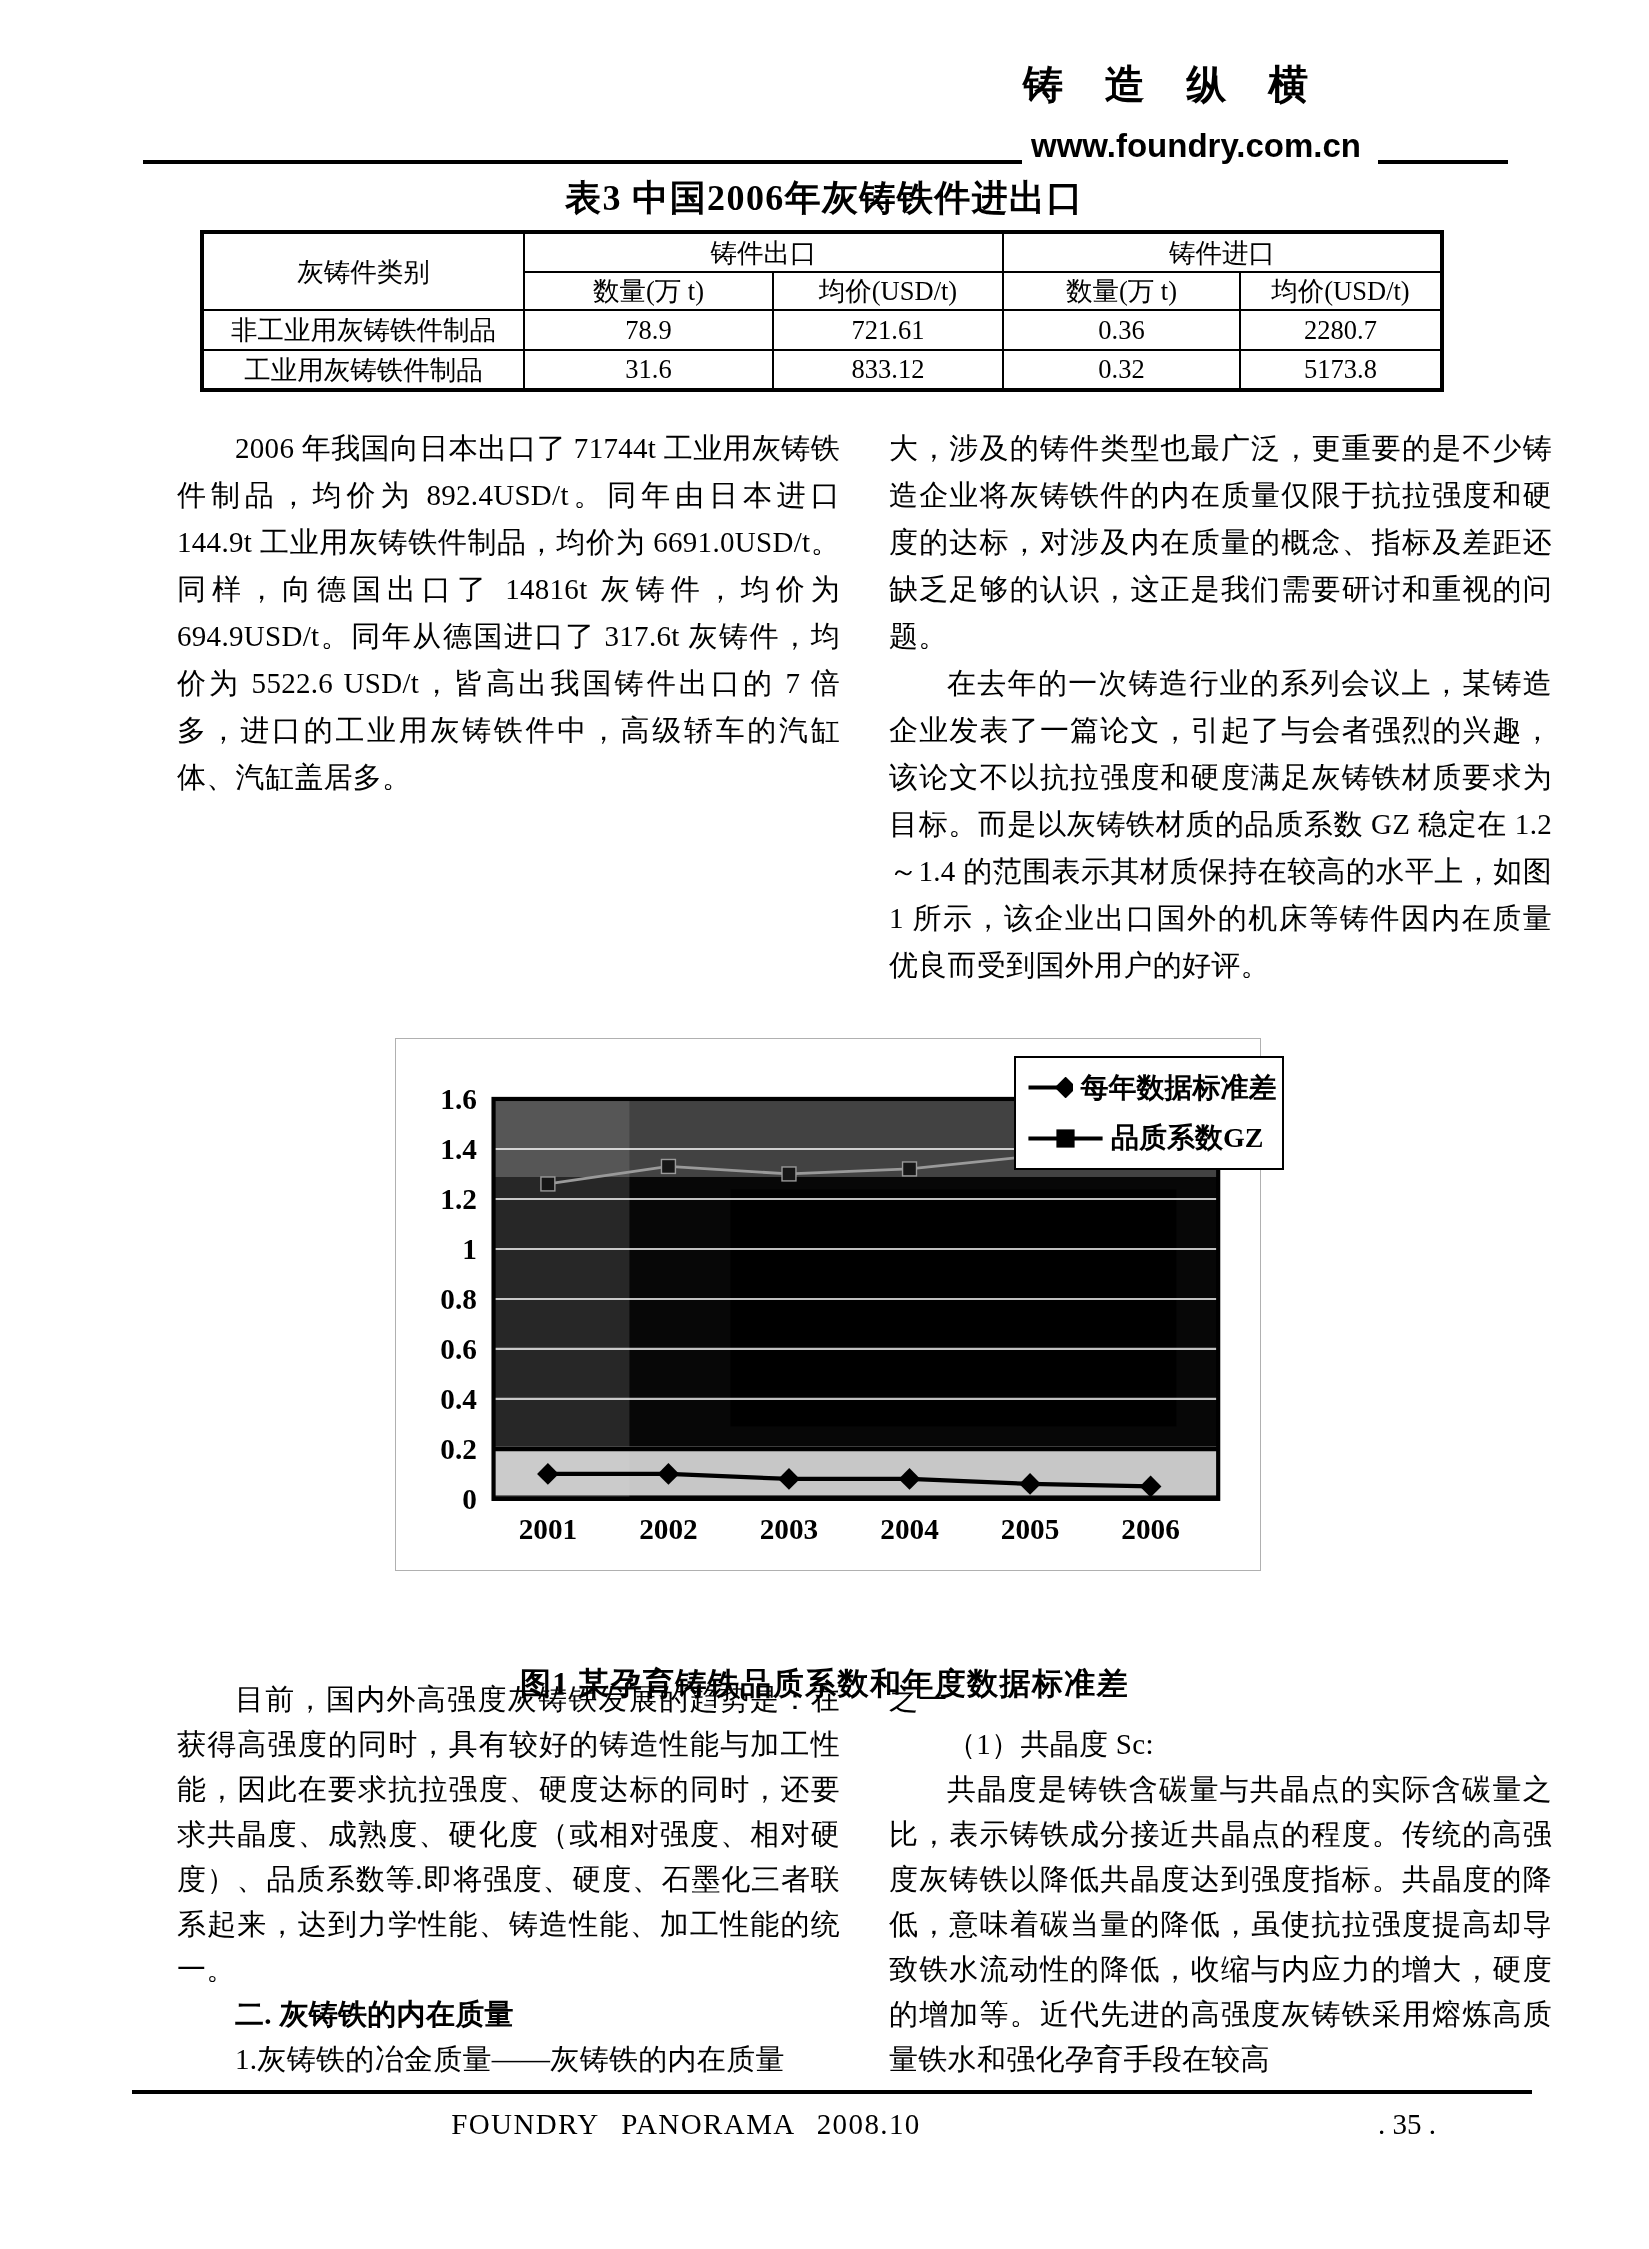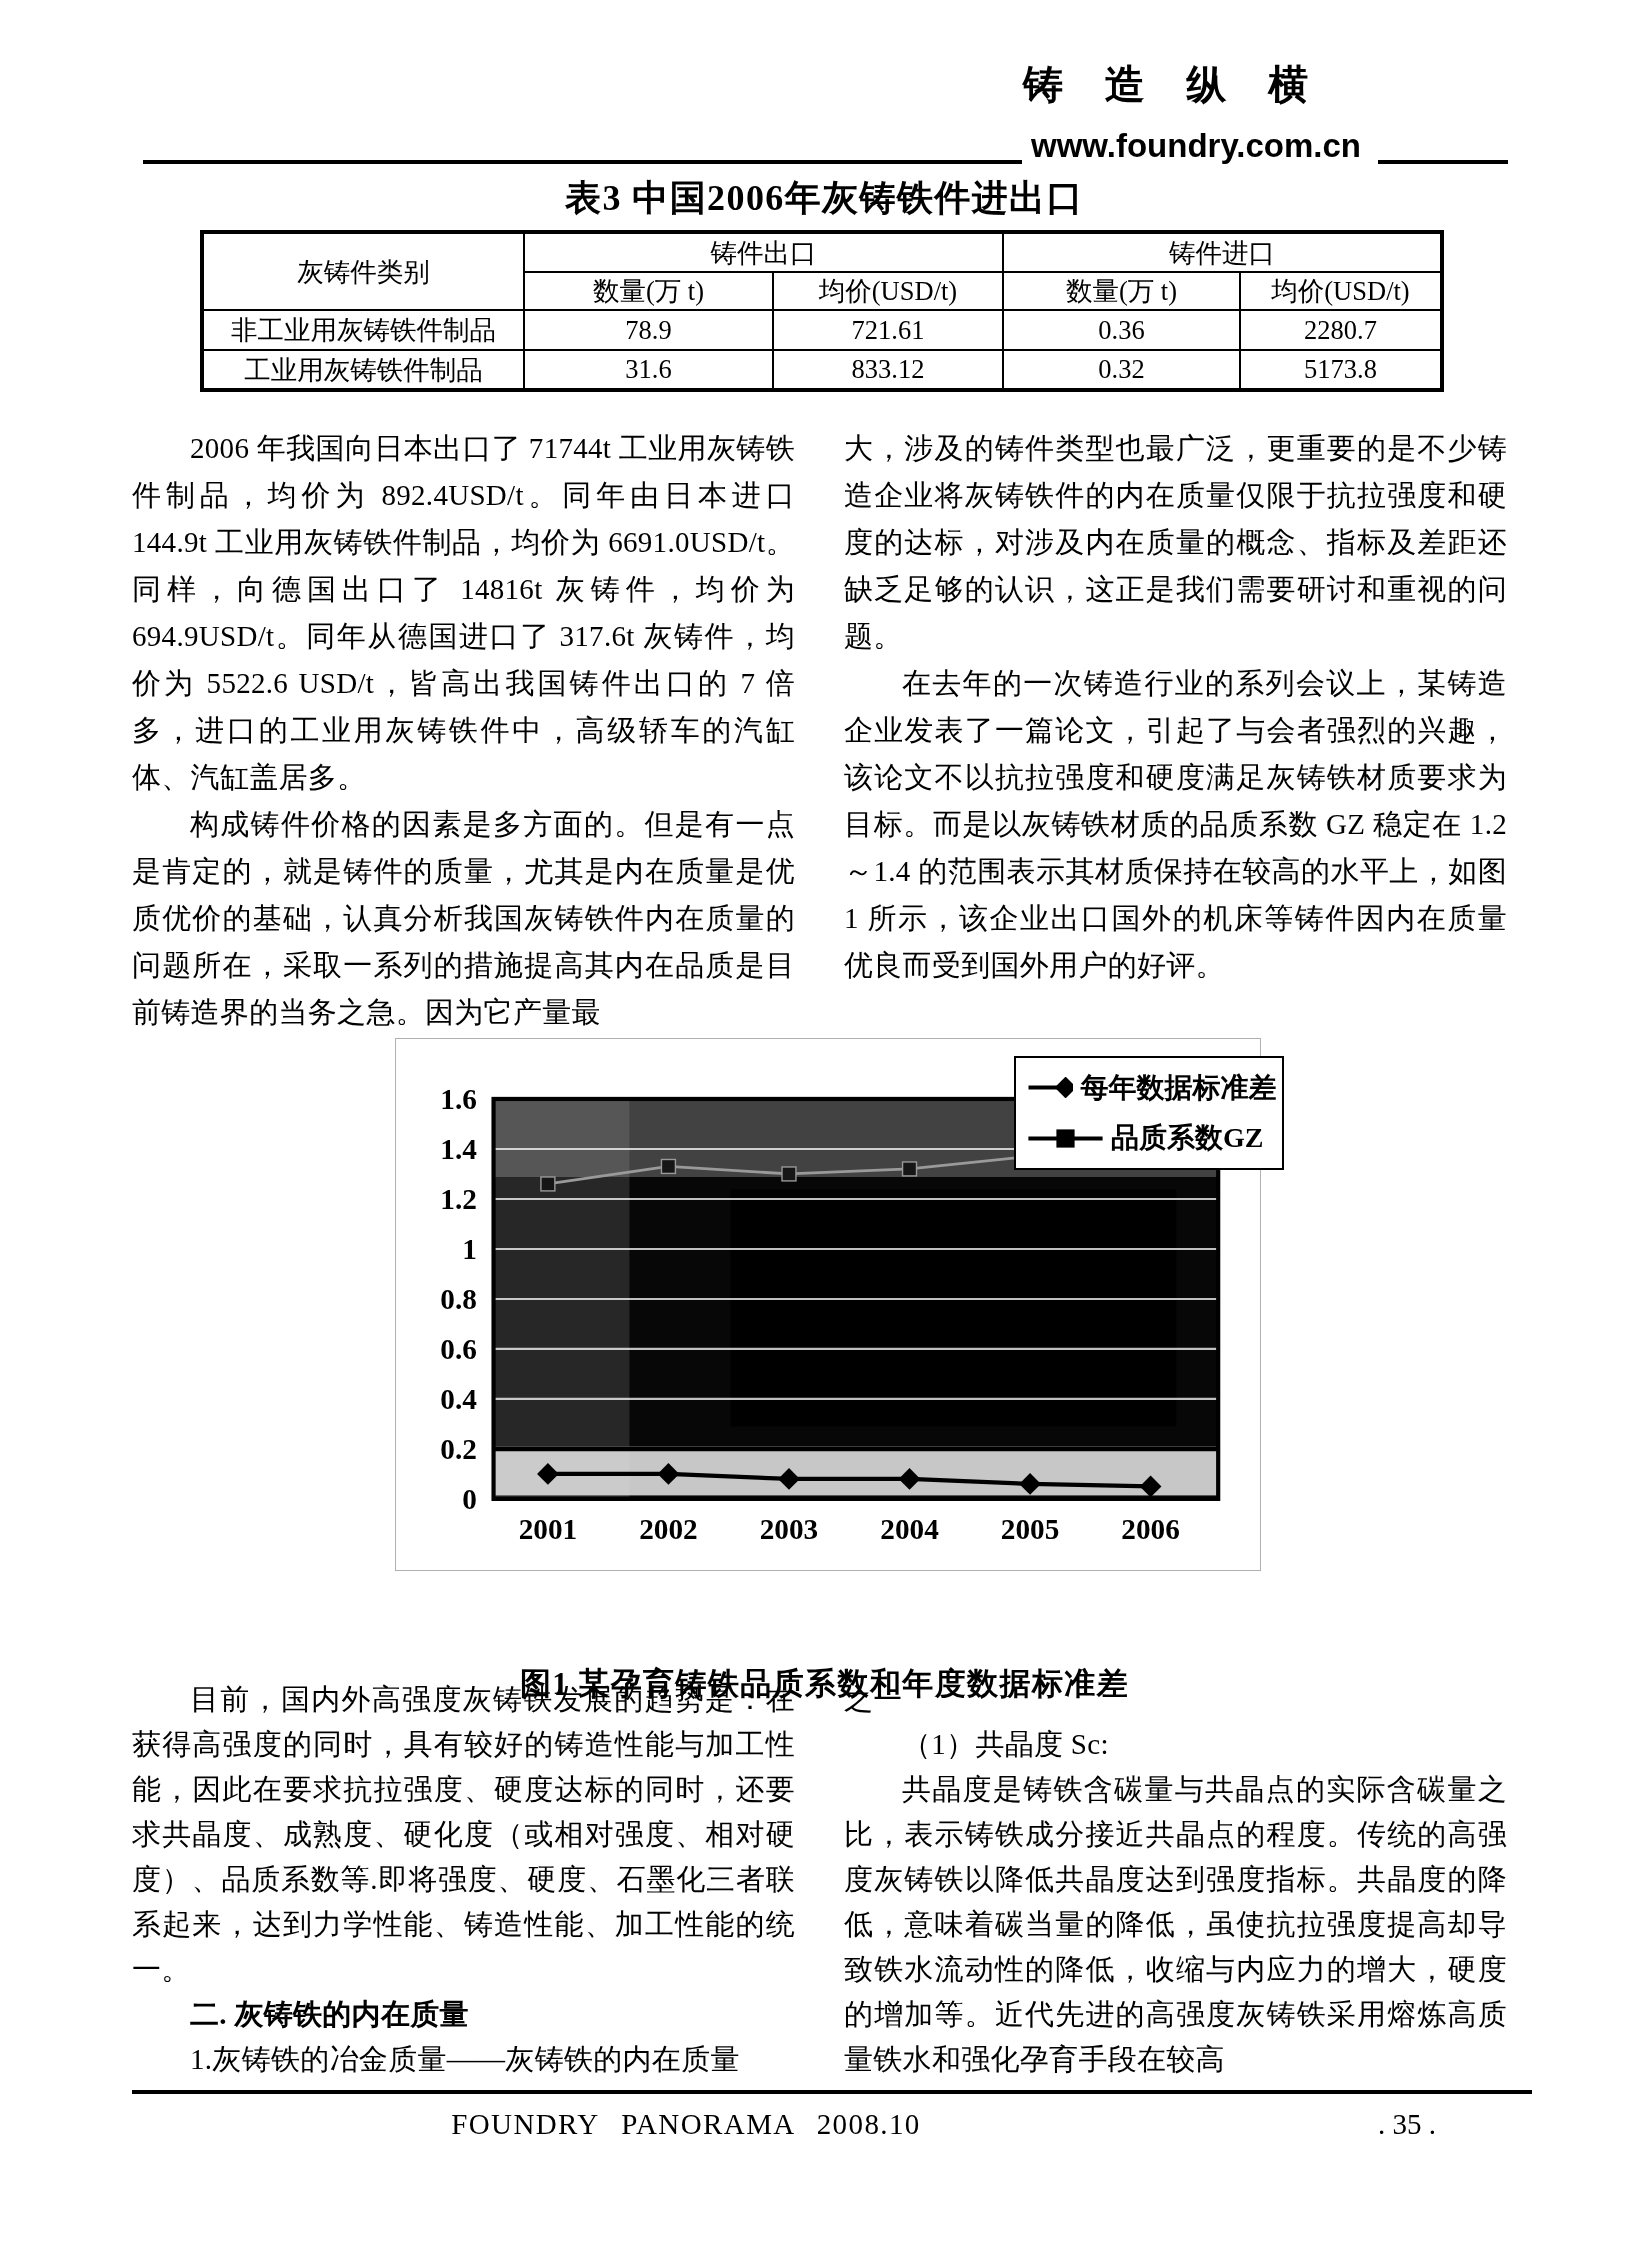--- a/index.html
+++ b/index.html
@@ -35,21 +35,21 @@
     border:2.1px solid #000; text-align:center; vertical-align:middle;
     padding:0; font-weight:normal; overflow:hidden; white-space:nowrap;
   }
   table.t3{border:4.2px solid #000;}
   table.t3 .r-group{height:40px;}
   table.t3 .r-sub{height:38px;}
   table.t3 .r-data{height:40px;}
   
   .col{
     position:absolute; width:663px; font-size:29px; line-height:47px;
-    text-align:justify; letter-spacing:0.3px;
+    text-align:justify; letter-spacing:0.3px;margin-left:45px;
   }
   .col p{margin:0; text-indent:2em;}
   .col p.noindent{text-indent:0;}
   .col-bottom{line-height:45px;}
   .h2{font-weight:bold; text-indent:2em; margin:0;}
   .h3{text-indent:2.2em; margin:0;}
   .ul{left:132px; top:425px;}
   .ur{left:844px; top:425px;}
   .ll{left:132px; top:1677px;}
   .lr{left:844px; top:1677px;}
@@ -125,21 +125,20 @@
       <td>31.6</td>
       <td>833.12</td>
       <td>0.32</td>
       <td>5173.8</td>
     </tr>
   </tbody>
     </table>
 
   <div class="col ul">
     <p>2006 年我国向日本出口了 71744t 工业用灰铸铁件制品，均价为 892.4USD/t。同年由日本进口 144.9t 工业用灰铸铁件制品，均价为 6691.0USD/t。同样，向德国出口了 14816t 灰铸件，均价为 694.9USD/t。同年从德国进口了 317.6t 灰铸件，均价为 5522.6 USD/t，皆高出我国铸件出口的 7 倍多，进口的工业用灰铸铁件中，高级轿车的汽缸体、汽缸盖居多。</p>
-    <p>构成铸件价格的因素是多方面的。但是有一点是肯定的，就是铸件的质量，尤其是内在质量是优质优价的基础，认真分析我国灰铸铁件内在质量的问题所在，采取一系列的措施提高其内在品质是目前铸造界的当务之急。因为它产量最</p>
   </div>
   <div class="col ur">
     <p class="noindent">大，涉及的铸件类型也最广泛，更重要的是不少铸造企业将灰铸铁件的内在质量仅限于抗拉强度和硬度的达标，对涉及内在质量的概念、指标及差距还缺乏足够的认识，这正是我们需要研讨和重视的问题。</p>
     <p>在去年的一次铸造行业的系列会议上，某铸造企业发表了一篇论文，引起了与会者强烈的兴趣，该论文不以抗拉强度和硬度满足灰铸铁材质要求为目标。而是以灰铸铁材质的品质系数 GZ 稳定在 1.2～1.4 的范围表示其材质保持在较高的水平上，如图 1 所示，该企业出口国外的机床等铸件因内在质量优良而受到国外用户的好评。</p>
   </div>
 
   <div class="figure">
     <svg id="chart-svg" width="864" height="531" viewBox="0 0 1240 762">
         <rect x="140" y="86" width="1040" height="574" fill="#070707"></rect>
         <rect x="140" y="86" width="1040" height="112" fill="#cccccc" opacity="0.3"></rect>

